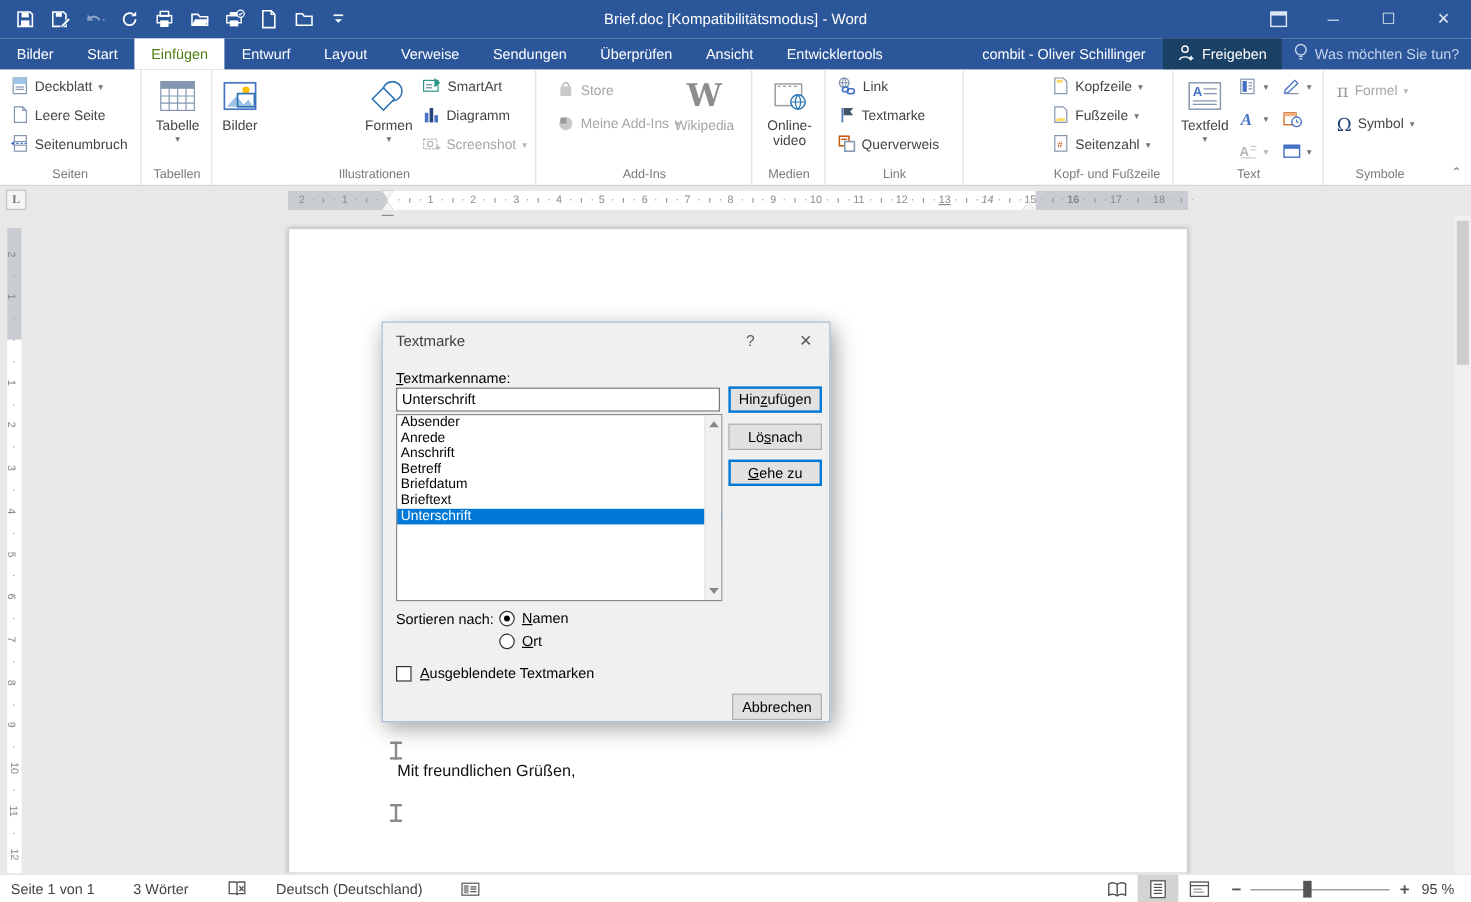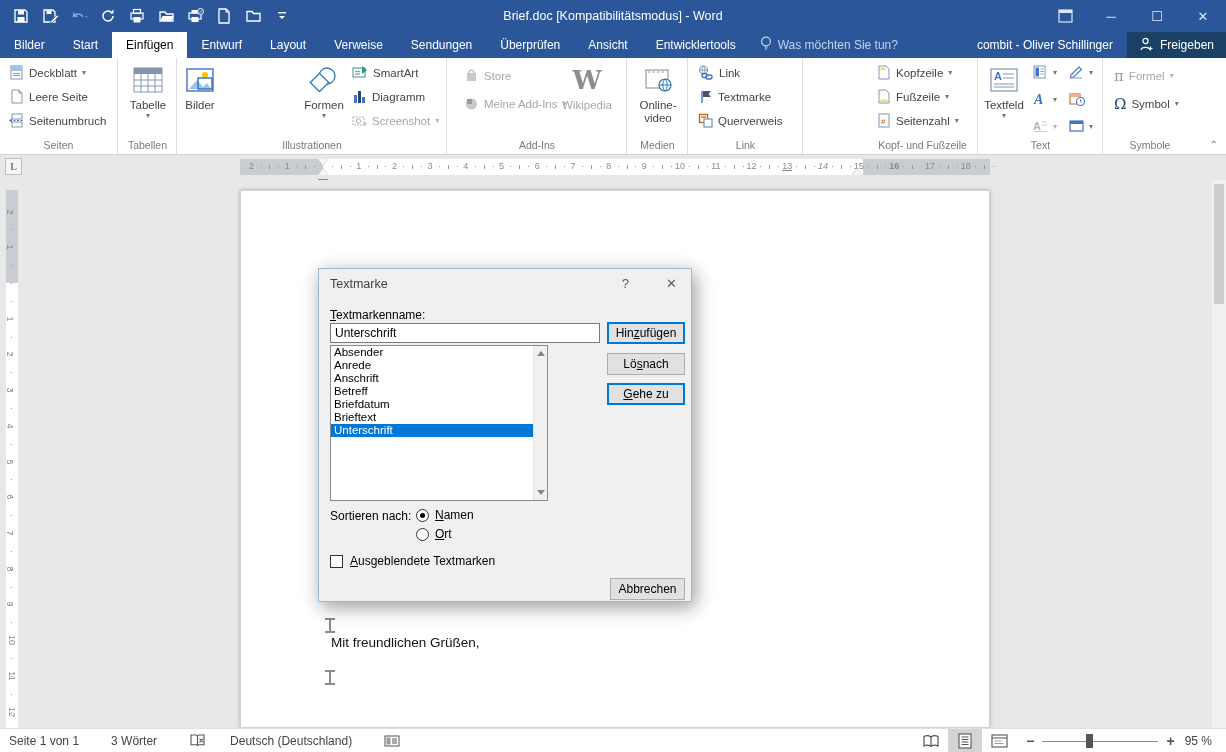--- a/index.html
+++ b/index.html
@@ -12,21 +12,21 @@
   #qat{position:absolute;left:8px;top:0;height:32px;display:flex;align-items:center;gap:3px}
   .qbtn{width:26px;height:26px;display:flex;align-items:center;justify-content:center}
   .qbtn svg{display:block}
   #title-text{position:absolute;left:0;right:0;top:0;height:32px;display:flex;align-items:center;justify-content:center;font-size:12.5px;color:#fff;pointer-events:none}
   #wincontrols{position:absolute;right:0;top:0;height:32px;display:flex}
   .winbtn{width:46px;height:32px;display:flex;align-items:center;justify-content:center;color:#dce6f4;font-size:13px}
 
   
   #tabrow{position:absolute;left:0;top:32px;width:1226px;height:26px;background:#2b579a;display:flex;align-items:stretch}
   .rtab{padding:0 14px;display:flex;align-items:center;color:#fff;font-size:12px;white-space:nowrap}
-  .rtab.active{background:#fff;color:#000000}
+  .rtab.active{background:#fff;color:#4d7c0f}
   #tellme{display:flex;align-items:center;gap:6px;color:#c3d3ec;padding:0 10px;font-size:12px}
   #tab-right{margin-left:auto;display:flex;align-items:center}
   #account-name{color:#fff;font-size:12px;margin-right:14px}
   #share-btn{height:26px;background:#1a4066;color:#fff;display:flex;align-items:center;gap:6px;padding:0 12px;font-size:12px}
 
   
   #ribbon{position:absolute;left:0;top:58px;width:1226px;height:97px;background:#fff;border-bottom:1px solid #d4d4d4}
   .grp{position:absolute;top:0;height:96px;border-right:1px solid #e0e0e0}
   .grp-label{position:absolute;left:0;right:0;bottom:3px;text-align:center;font-size:10.5px;color:#7a7a7a;white-space:nowrap}
   .vstack{position:absolute;top:4px;display:flex;flex-direction:column;gap:2px}
@@ -72,21 +72,21 @@
 
   
   #dialog{position:absolute;left:558px;top:268px;width:374px;height:334px;background:#f0f0f0;border:1px solid #9bb8d3;box-shadow:3px 5px 18px rgba(0,0,0,.4)}
   #dlg-titlebar{position:absolute;left:0;top:0;right:0;height:29px;background:#f0f0f0}
   #dlg-title{position:absolute;left:11px;top:8px;font-size:12.5px;color:#404040}
   #dlg-help{position:absolute;right:62px;top:7px;color:#5c5c5c;font-size:13px}
   #dlg-close{position:absolute;right:14px;top:7px;color:#5c5c5c;font-size:13px}
   .dlg-label{font-size:12px;color:#000}
   #dlg-name-label{position:absolute;left:11px;top:39px}
   #dlg-input{position:absolute;left:11px;top:54px;width:270px;height:20px;background:#fff;border:1px solid #7a7a7a;font-size:12px;color:#000;display:flex;align-items:center;padding:0 4px}
-  #dlg-list{position:absolute;left:11px;top:76px;width:218px;height:156px;background:#fff;border:1px solid #8b8b8b}
+  #dlg-list{position:absolute;left:11px;top:76px;width:272px;height:156px;background:#fff;border:1px solid #8b8b8b}
   .litem{height:13px;line-height:13px;font-size:11.5px;color:#000;padding-left:3px;white-space:nowrap}
   .litem.sel{background:#0078d7;color:#fff}
   #dlg-scroll{position:absolute;right:0;top:0;width:14px;height:100%;background:#f0f0f0;border-left:1px solid #e3e3e3}
   .sarrow{position:absolute;left:3px;width:0;height:0;border-left:4px solid transparent;border-right:4px solid transparent}
   .sarrow.up{top:5px;border-bottom:5px solid #868686}
   .sarrow.down{bottom:5px;border-top:5px solid #868686}
   .dbtn{position:absolute;left:288px;width:78px;height:22px;background:#e1e1e1;border:1px solid #adadad;display:flex;align-items:center;justify-content:center;font-size:12px;color:#000}
   .dbtn.focus{border:2px solid #0078d7}
   #sort-label{position:absolute;left:11px;top:240px}
   .radio-row{position:absolute;display:flex;align-items:center;gap:6px}
@@ -203,41 +203,41 @@
         <div class="rtab">Start</div>
         <div class="rtab active">Einfügen</div>
         <div class="rtab">Entwurf</div>
         <div class="rtab">Layout</div>
         <div class="rtab">Verweise</div>
         <div class="rtab">Sendungen</div>
         <div class="rtab">Überprüfen</div>
         <div class="rtab">Ansicht</div>
         <div class="rtab">Entwicklertools</div>
       </div>
-    <div id="tellme">
-      <span class="ic">
-        <svg width="12" height="15">
-            <circle cx="6" cy="5.5" r="4.4" fill="none" stroke="#c3d3ec" stroke-width="1.2"></circle>
-            <path d="M4.4 11h3.2M4.8 13h2.4" stroke="#c3d3ec" stroke-width="1.2"></path>
-          </svg>
-      </span>
-      <span>Was möchten Sie tun?</span>
-    </div>
     <div id="tab-right">
       <span id="account-name">combit - Oliver Schillinger</span>
       <div id="share-btn">
         <span class="ic">
           <svg width="15" height="14">
               <circle cx="6.5" cy="4" r="2.6" fill="none" stroke="#fff" stroke-width="1.2"></circle>
               <path d="M2 13c.5-3.5 8.5-3.5 9 0" fill="none" stroke="#fff" stroke-width="1.2"></path>
               <path d="M11.5 9.5v4M9.5 11.5h4" stroke="#fff" stroke-width="1.2"></path>
             </svg>
         </span>
         <span>Freigeben</span>
       </div>
+    </div>
+    <div id="tellme">
+      <span class="ic">
+        <svg width="12" height="15">
+            <circle cx="6" cy="5.5" r="4.4" fill="none" stroke="#c3d3ec" stroke-width="1.2"></circle>
+            <path d="M4.4 11h3.2M4.8 13h2.4" stroke="#c3d3ec" stroke-width="1.2"></path>
+          </svg>
+      </span>
+      <span>Was möchten Sie tun?</span>
     </div>
   </div>
 
   <div id="ribbon">
 
     <div class="grp" style="left:0;width:118px">
       <div class="vstack" style="left:7px">
         <div class="sbtn">
           <span class="ic"><svg width="15" height="15">
                 <rect x="2" y="1" width="11" height="13" fill="#fff" stroke="#8496b0"></rect>

